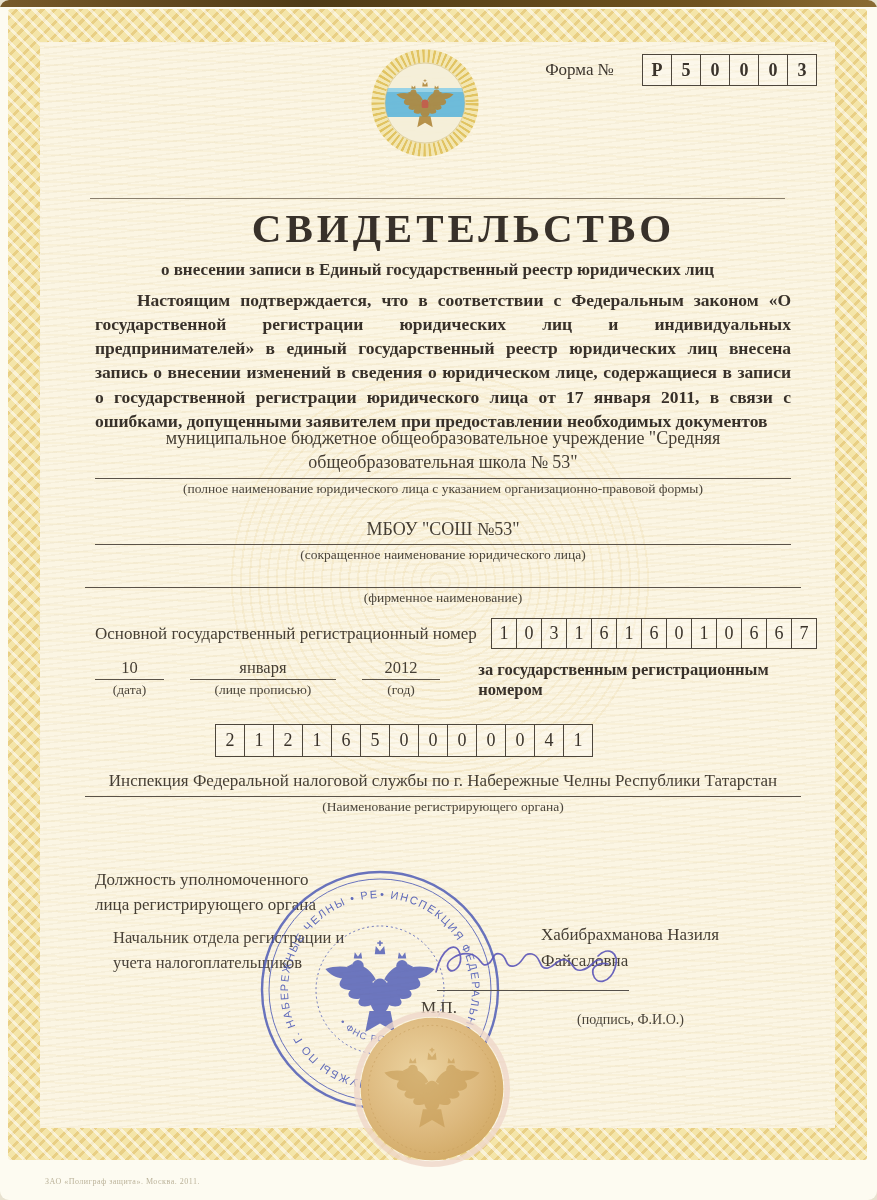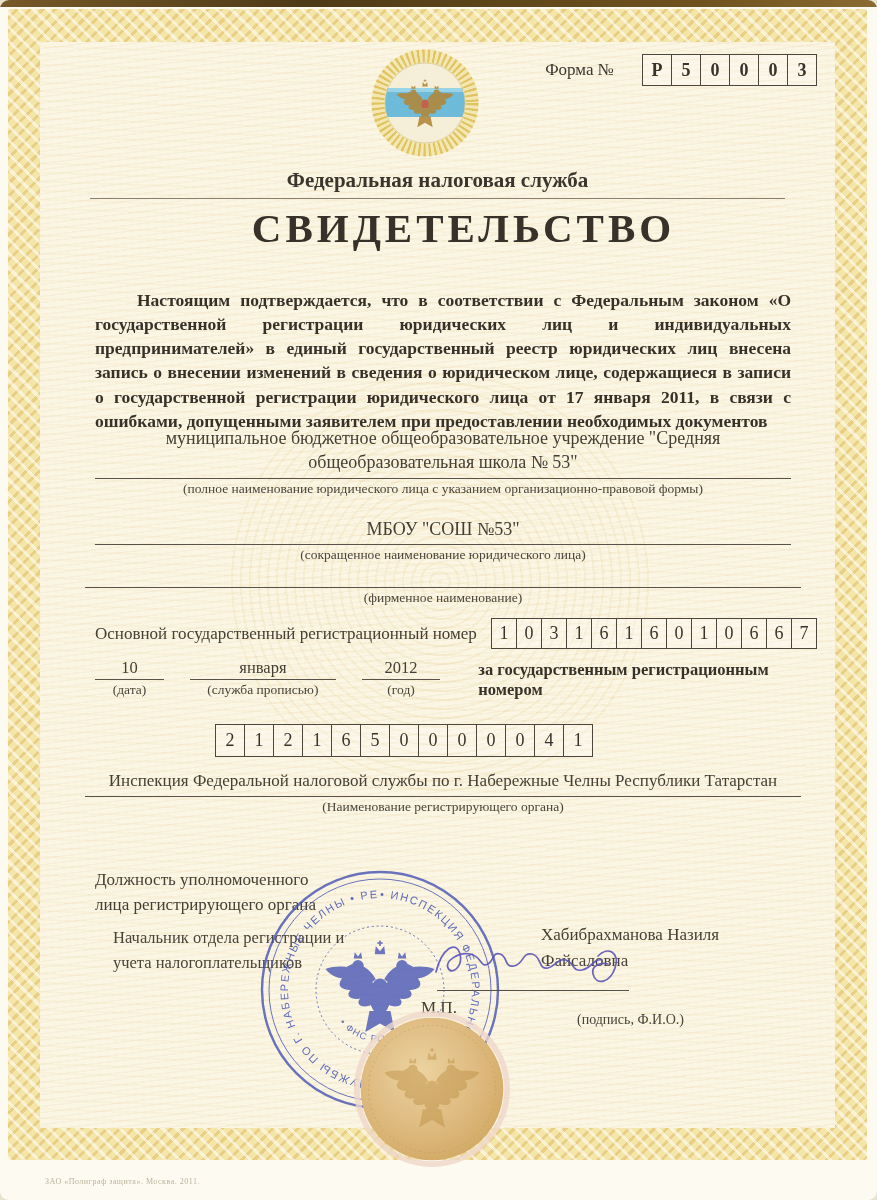--- a/index.html
+++ b/index.html
@@ -155,23 +155,23 @@
         <rect x="-42" y="-15" width="84" height="29" fill="#5fb6da"></rect>
         <rect x="-42" y="-15" width="84" height="4" fill="#8fd0e8"></rect>
       </g>
       <g color="#a97d2b" opacity=".9">
         <use href="#dhe" fill="currentColor" transform="scale(0.55)"></use>
       </g>
       <rect x="-3.3" y="-3" width="6.6" height="8" rx="1.5" fill="#bf4a3e" opacity=".85"></rect>
       <circle r="40" fill="none" stroke="#c9b269" stroke-width=".8" opacity=".7"></circle>
     </svg>
 
-    <div class="agency">Федеральная налоговая служба</div>
     <div class="agency-rule"></div>
     <div class="doc-title">СВИДЕТЕЛЬСТВО</div>
+    <div class="doc-subtitle">о внесении записи в Единый государственный реестр юридических лиц</div>
 
     <p class="body-par">Настоящим подтверждается, что в соответствии с Федеральным законом «О государственной регистрации юридических лиц и индивидуальных предпринимателей» в единый государственный реестр юридических лиц внесена запись о внесении изменений в сведения о юридическом лице, содержащиеся в записи о государственной регистрации юридического лица от 17 января 2011, в связи с ошибками, допущенными заявителем при предоставлении необходимых документов</p>
 
     <div class="field field-full">
       <div class="fvalue">муниципальное бюджетное общеобразовательное учреждение "Средняя общеобразовательная школа № 53"</div>
       <div class="fcaption">(полное наименование юридического лица с указанием организационно-правовой формы)</div>
     </div>
 
     <div class="field field-short">
       <div class="fvalue">МБОУ "СОШ №53"</div>
@@ -202,21 +202,21 @@
         </div>
     </div>
 
     <div class="date-row">
       <div class="dcol dcol-day">
         <div class="dval">10</div>
         <div class="dcap">(дата)</div>
       </div>
       <div class="dcol dcol-month">
         <div class="dval">января</div>
-        <div class="dcap">(служба прописью)</div>
+        <div class="dcap">(лице прописью)</div>
       </div>
       <div class="dcol dcol-year">
         <div class="dval">2012</div>
         <div class="dcap">(год)</div>
       </div>
       <div class="grn-label">за  государственным регистрационным номером</div>
     </div>
 
     <div class="boxes grn-boxes">
         <span class="gcell">2</span>

